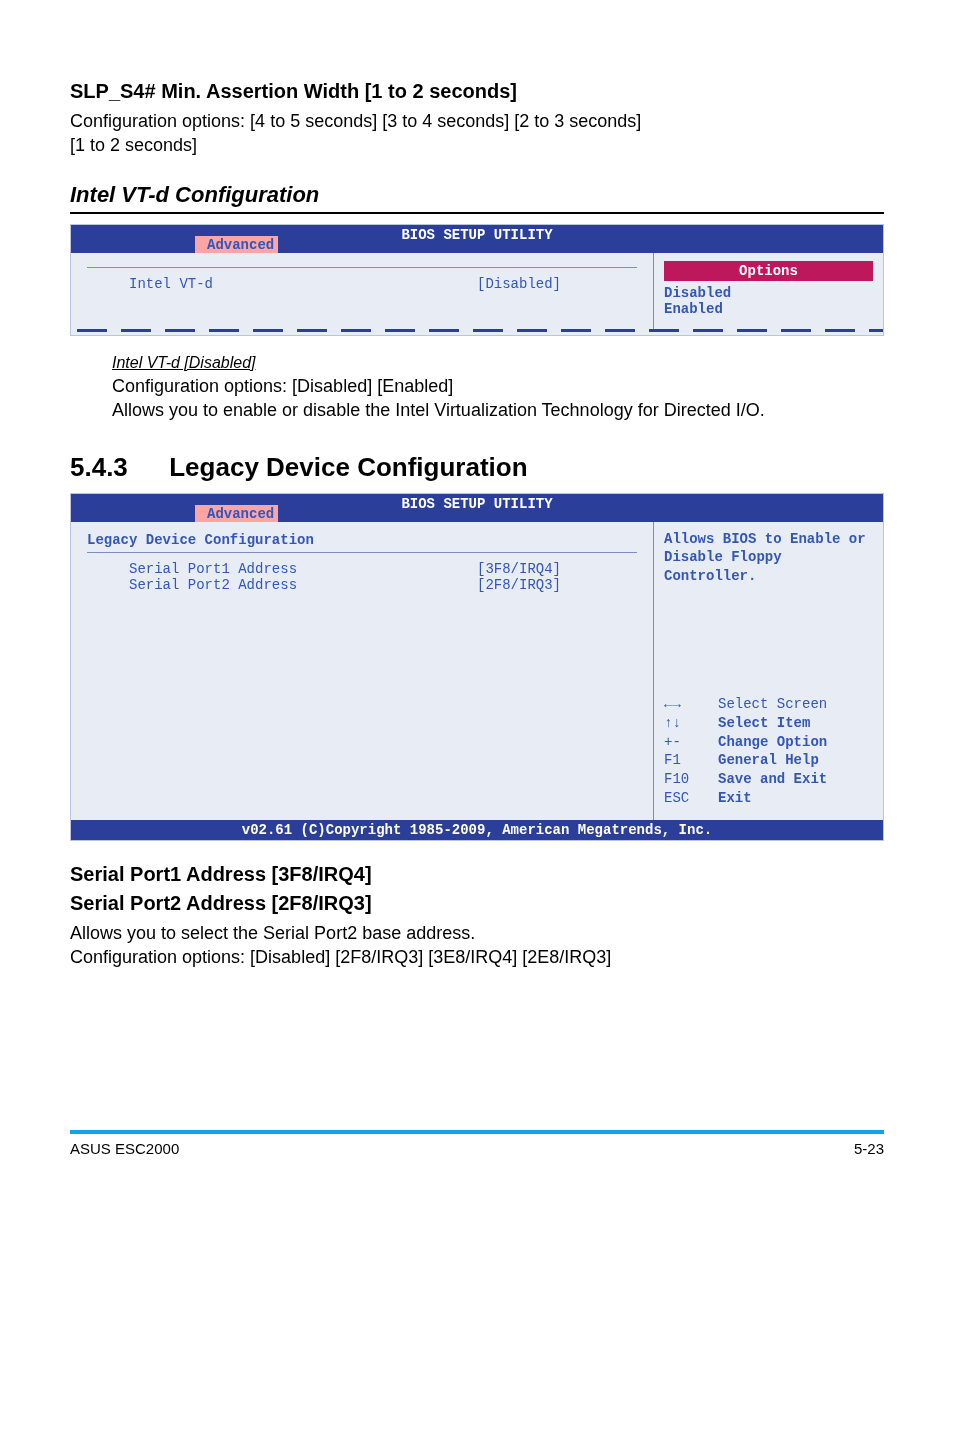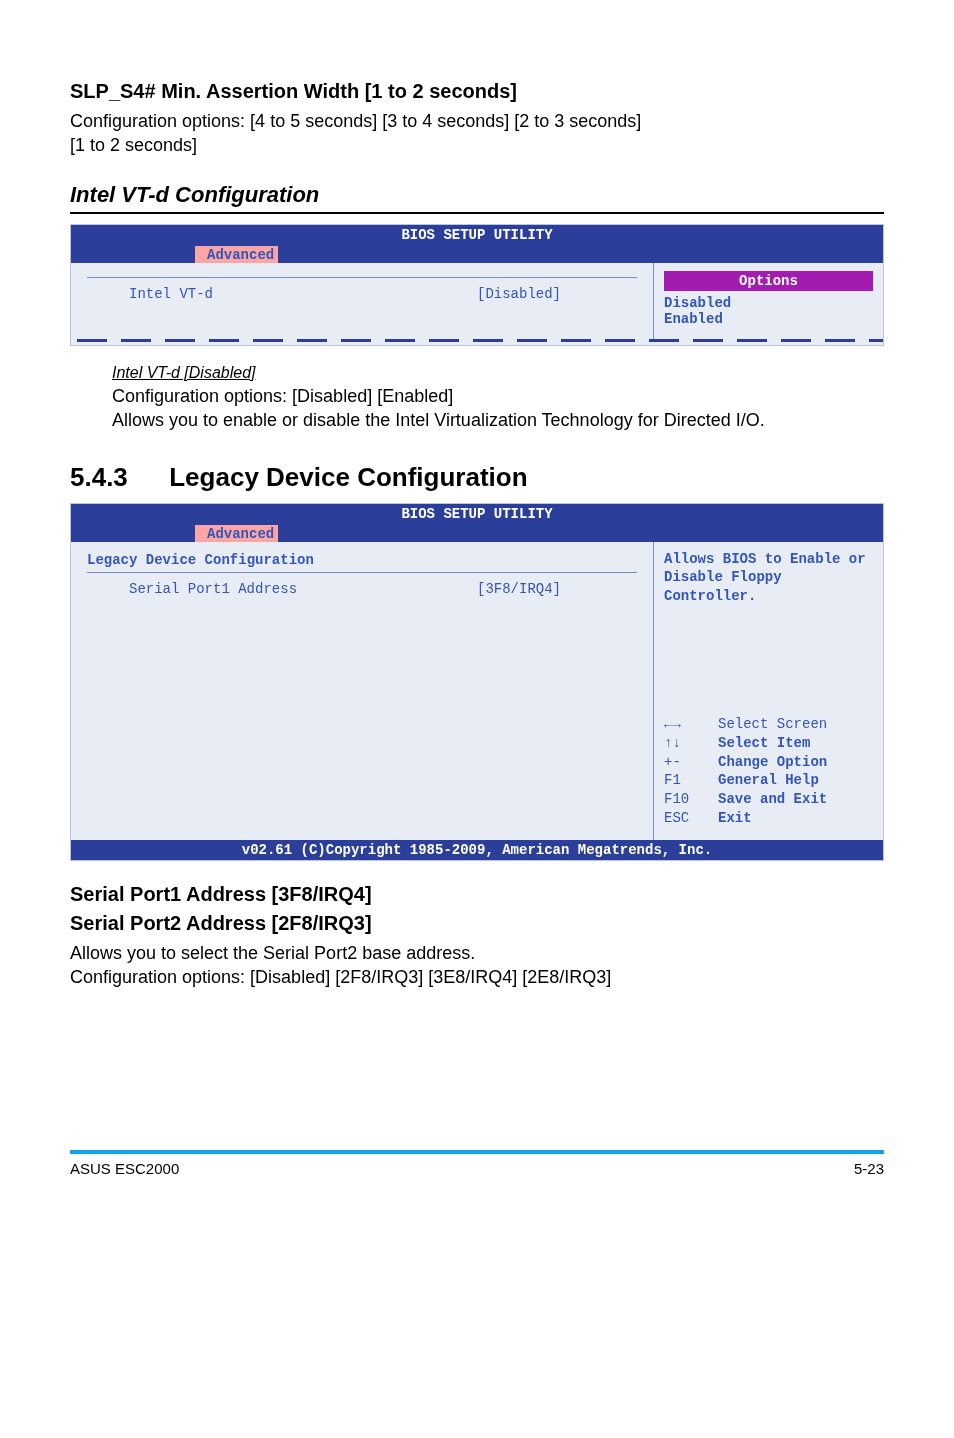--- a/index.html
+++ b/index.html
@@ -41,21 +41,21 @@
     border: 1px solid #b9c5e0;
     width: 100%;
     font-family: "Courier New", monospace;
     font-size: 14px;
     color: #3356b8;
     margin-bottom: 18px;
   }
   .bios-titlebar {
     background: #2b3f9a;
     color: #fff;
-    height: 38px;
+    height: 28px;
     position: relative;
   }
   .bios-title-text {
     text-align: center;
     font-weight: bold;
     padding-top: 2px;
     font-size: 14px;
   }
   .bios-tab {
     position: absolute;
@@ -82,21 +82,21 @@
     display: flex;
   }
   .bios-label { flex: 1; margin-left: 42px; }
   .bios-value { width: 160px; }
   .bios-hr {
     border: none;
     border-top: 1px solid #7a8fc8;
     margin: 4px 0 8px 0;
   }
   .opt-chip {
-    background: #a21caf;
+    background: #be185d;
     color: #fff;
     text-align: center;
     font-weight: bold;
     padding: 2px 0;
     margin-bottom: 4px;
   }
   .dashes {
     height: 6px;
     display: flex;
     gap: 14px;
@@ -212,20 +212,24 @@
     <div class="bios-tab">Advanced</div>
   </div>
   <div class="bios-body">
     <div class="bios-left" style="padding-bottom:24px;">
       <div class="section-head">Legacy Device Configuration</div>
       <hr class="bios-hr">
       <div class="bios-row">
         <div class="bios-label">Serial Port1 Address</div>
         <div class="bios-value">[3F8/IRQ4]</div>
       </div>
+      <div class="bios-row">
+        <div class="bios-label">Serial Port2 Address</div>
+        <div class="bios-value">[2F8/IRQ3]</div>
+      </div>
     </div>
     <div class="bios-right">
       <div style="font-weight:bold; line-height:1.3;">Allows BIOS to Enable or Disable Floppy Controller.</div>
       <div class="help-block">
         <div class="help-row">
             <span class="help-key">←→</span>
             <span style="font-weight:normal;">Select Screen</span>
           </div>
         <div class="help-row">
             <span class="help-key">↑↓</span>

